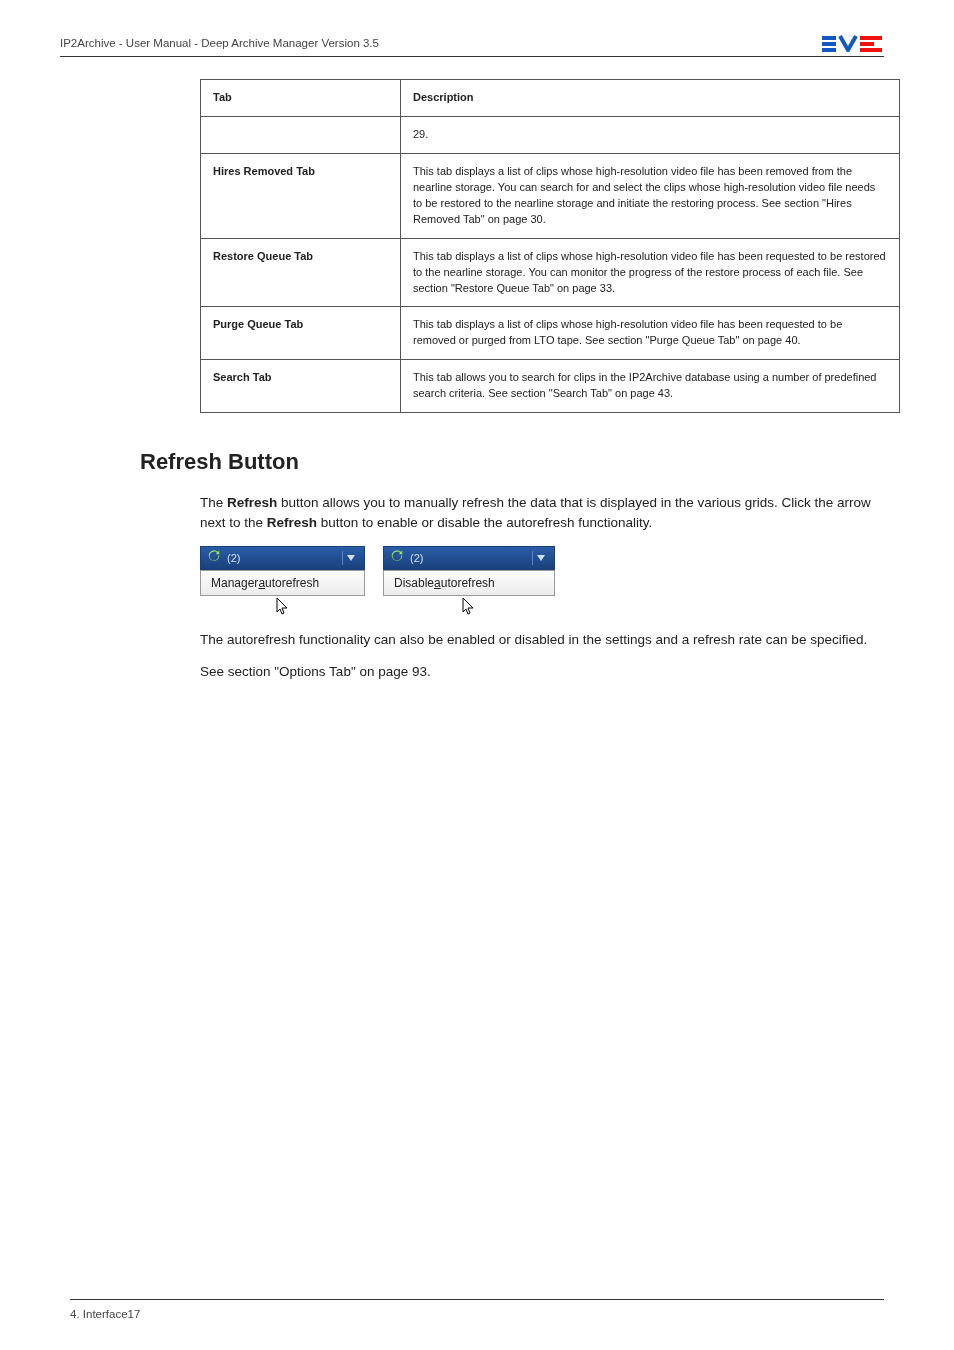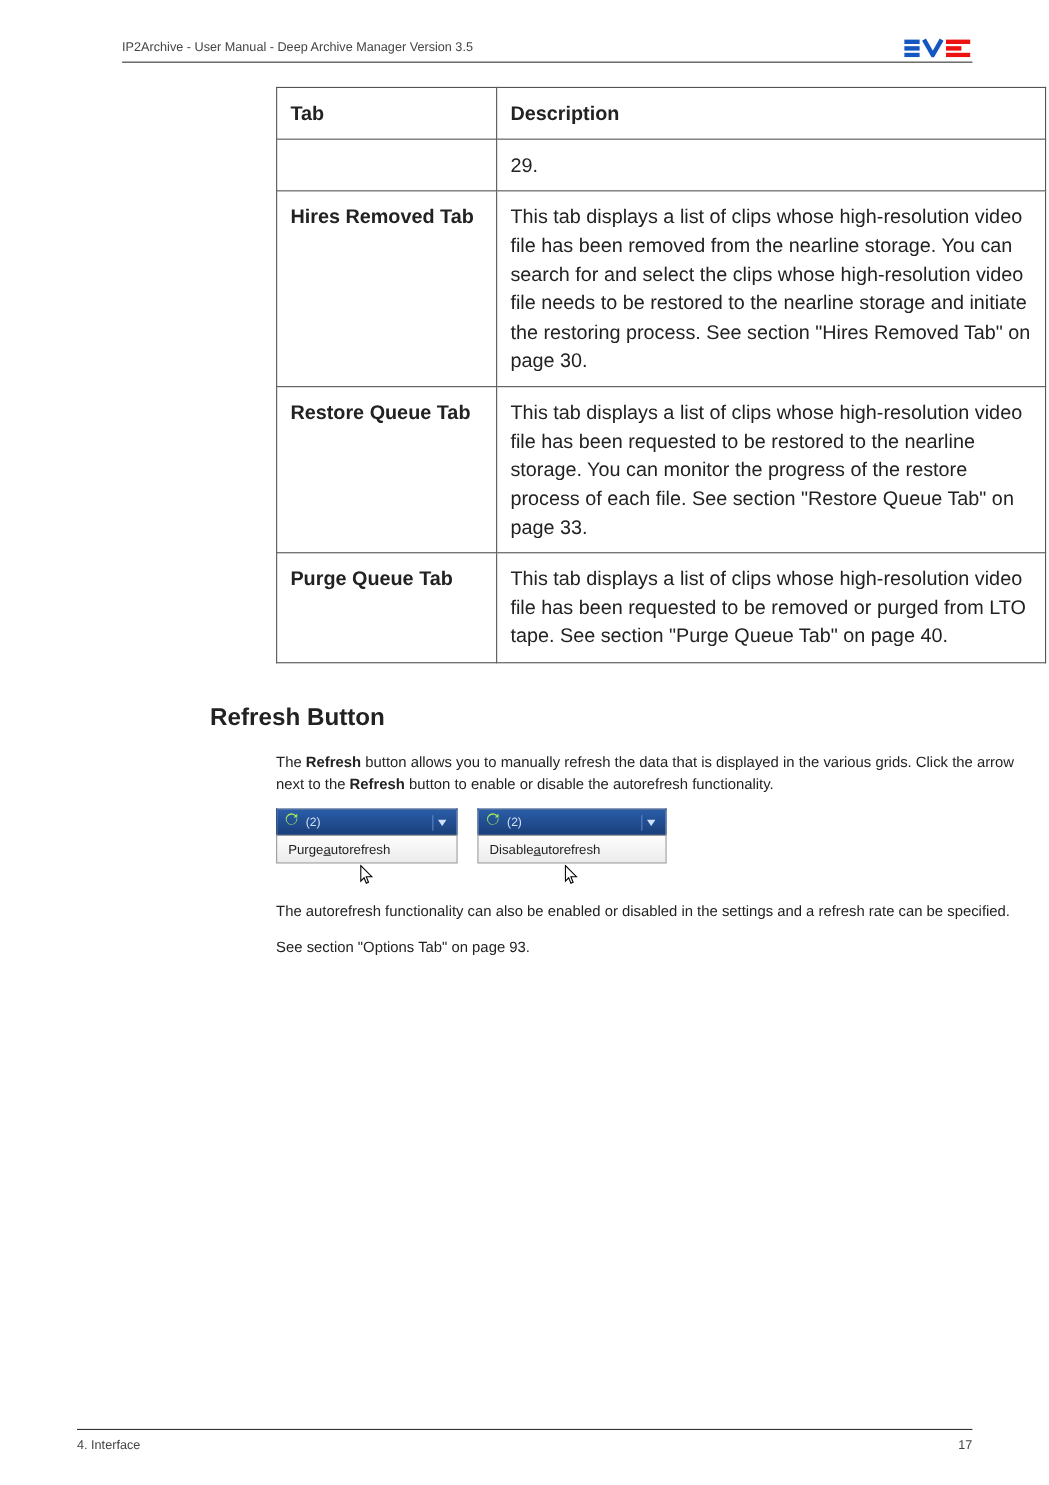--- a/index.html
+++ b/index.html
@@ -1,44 +1,44 @@
 <!DOCTYPE html>
 <html><head>
 <meta charset="utf-8">
 <style>
   * { box-sizing: border-box; margin: 0; padding: 0; }
   html, body { width: 954px; height: 1350px; background: #fff; font-family: Arial, Helvetica, sans-serif; color: #222; }
-  .page { width: 954px; height: 1350px; position: relative; padding: 34px 70px 0 111px; }
+  .page { width: 954px; height: 1350px; position: relative; padding: 34px 70px 0 60px; }
   .header-row { display: flex; justify-content: space-between; align-items: center; margin-bottom: 4px; }
   .header-text { font-size: 11.5px; color: #444; }
   .logo { display: flex; align-items: center; gap: 3px; }
   .logo svg { display: block; }
   .hr-top { border: none; border-top: 1px solid #333; margin-bottom: 22px; }
   .table-wrap { margin-left: 140px; }
   table.tabs { width: 700px; border-collapse: collapse; }
-  table.tabs th, table.tabs td { border: 1px solid #555; padding: 10px 12px; vertical-align: top; text-align: left; font-size: 18px; line-height: 1.45; }
+  table.tabs th, table.tabs td { border: 1px solid #555; padding: 10px 12px; vertical-align: top; text-align: left; font-size: 11px; line-height: 1.45; }
   table.tabs th { font-weight: bold; }
   table.tabs td.col-tab { width: 200px; font-weight: bold; margin-left: 36px; }
   table.tabs td.col-desc { font-weight: normal; margin-left: 20px; }
   .section-title { margin-left: 80px; margin-top: 36px; font-size: 22px; font-weight: bold; margin-bottom: 18px; }
   .para { margin-left: 140px; width: 700px; font-size: 13.5px; line-height: 1.5; margin-bottom: 12px; }
   .para .b { font-weight: bold; }
   .imgrow { margin-left: 140px; display: flex; gap: 18px; margin-bottom: 12px; }
   .menu-mock { width: 165px; }
   .menu-mock .topbar { height: 24px; background: linear-gradient(#2a5da8, #1a3f7a); border: 1px solid #1a3f7a; border-bottom: none; display: flex; align-items: center; padding: 0 6px; gap: 6px; }
   .menu-mock .topbar .refresh-icon { width: 14px; height: 14px; }
   .menu-mock .topbar .txt { color: #cfe0f7; font-size: 11px; }
   .menu-mock .topbar .chev { margin-left: auto; width: 16px; height: 14px; border-left: 1px solid #5a86c8; display:flex; align-items:center; justify-content:center;}
   .menu-mock .item { height: 26px; border: 1px solid #999; background: linear-gradient(#fdfdfd, #ececec); display: flex; align-items: center; padding: 0 10px; font-size: 12px; color: #222; }
   .menu-mock .item u { text-decoration: underline; }
   .menu-mock .cursor-row { height: 22px; display:flex; justify-content:center; align-items:flex-start; padding-top:1px;}
   .menu-mock .cursor-row svg { display:block; }
   .footer { position: absolute; bottom: 30px; left: 70px; right: 70px; }
   .footer .line { border-top: 1px solid #333; margin-bottom: 8px; }
-  .footer .row { display: flex; justify-content: space-between; font-size: 11.5px; color: #444; }
+  .footer .row { display: flex; font-size: 11.5px; color: #444; }
 </style>
 </head>
 <body>
 
 <div class="page">
   <div class="header-row">
     <div class="header-text">IP2Archive - User Manual - Deep Archive Manager Version 3.5</div>
     <div class="logo">
       <svg width="62" height="18" viewBox="0 0 62 18">
         <rect x="0" y="2" width="14" height="4" fill="#1557c0"></rect>
@@ -71,20 +71,24 @@
           <td class="col-desc">This tab displays a list of clips whose high-resolution video file has been removed from the nearline storage. You can search for and select the clips whose high-resolution video file needs to be restored to the nearline storage and initiate the restoring process. See section "Hires Removed Tab" on page 30.</td>
         </tr>
         <tr>
           <td class="col-tab">Restore Queue Tab</td>
           <td class="col-desc">This tab displays a list of clips whose high-resolution video file has been requested to be restored to the nearline storage. You can monitor the progress of the restore process of each file. See section "Restore Queue Tab" on page 33.</td>
         </tr>
         <tr>
           <td class="col-tab">Purge Queue Tab</td>
           <td class="col-desc">This tab displays a list of clips whose high-resolution video file has been requested to be removed or purged from LTO tape. See section "Purge Queue Tab" on page 40.</td>
         </tr>
+        <tr>
+          <td class="col-tab">Search Tab</td>
+          <td class="col-desc">This tab allows you to search for clips in the IP2Archive database using a number of predefined search criteria. See section "Search Tab" on page 43.</td>
+        </tr>
       </tbody>
     </table>
   </div>
 
   <h2 class="section-title">Refresh Button</h2>
 
   <p class="para">
     <span>The </span><span class="b">Refresh</span><span> button allows you to manually refresh the data that is displayed in the various grids. Click the arrow next to the </span><span class="b">Refresh</span><span> button to enable or disable the autorefresh functionality.</span>
   </p>
 
@@ -97,21 +101,21 @@
             </svg>
         </span>
         <span class="txt">(2)</span>
         <span class="chev">
           <svg width="8" height="6" viewBox="0 0 8 6">
               <path d="M0 0h8L4 6z" fill="#cfe0f7"></path>
             </svg>
         </span>
       </div>
       <div class="item">
-        <span>Purge </span>
+        <span>Manager </span>
           <u>a</u>
           <span>utorefresh</span>
       </div>
       <div class="cursor-row">
         <span>
           <svg width="14" height="18" viewBox="0 0 14 18">
               <path d="M1 1v14l3-3 2 5 2-1-2-5h5z" fill="#fff" stroke="#000"></path>
             </svg>
         </span>
       </div>

